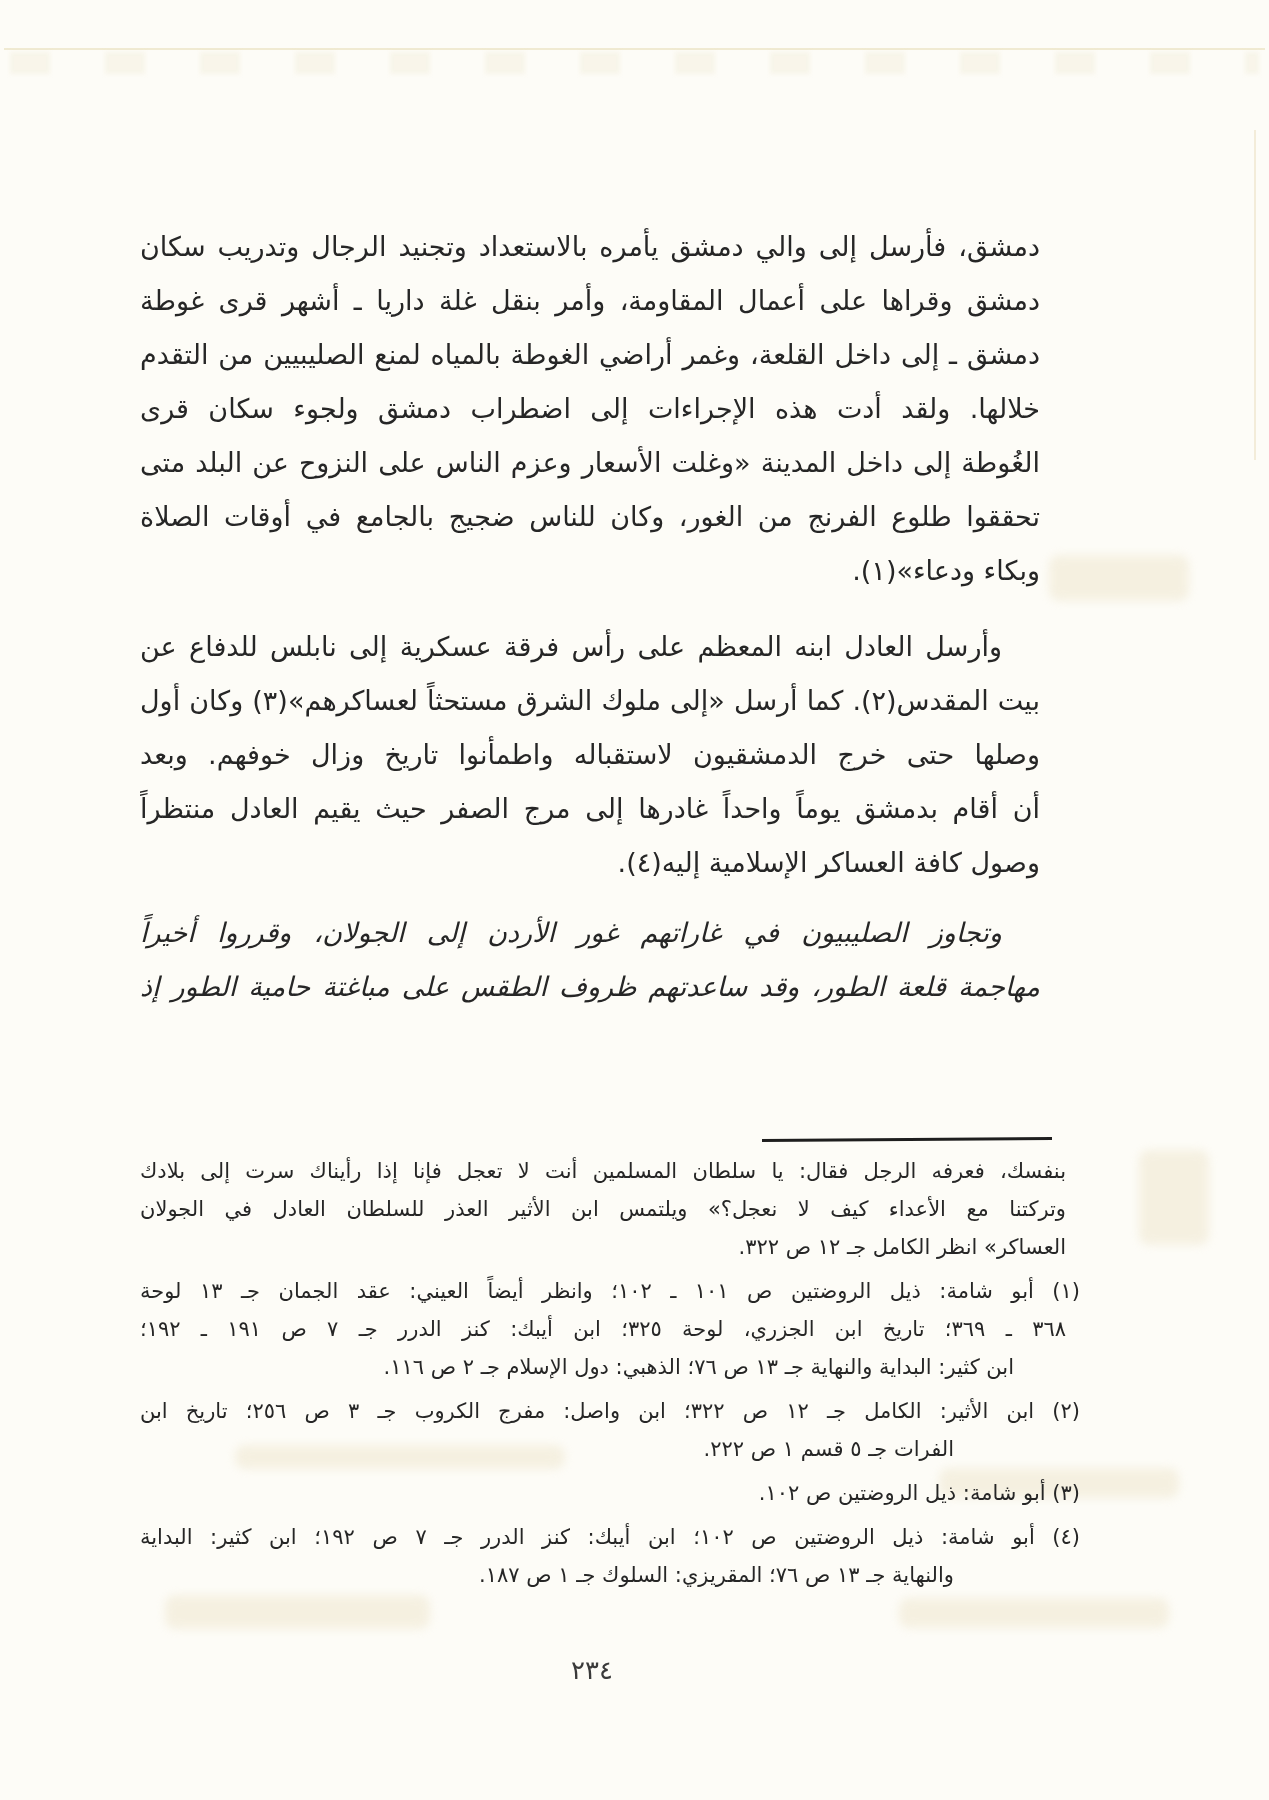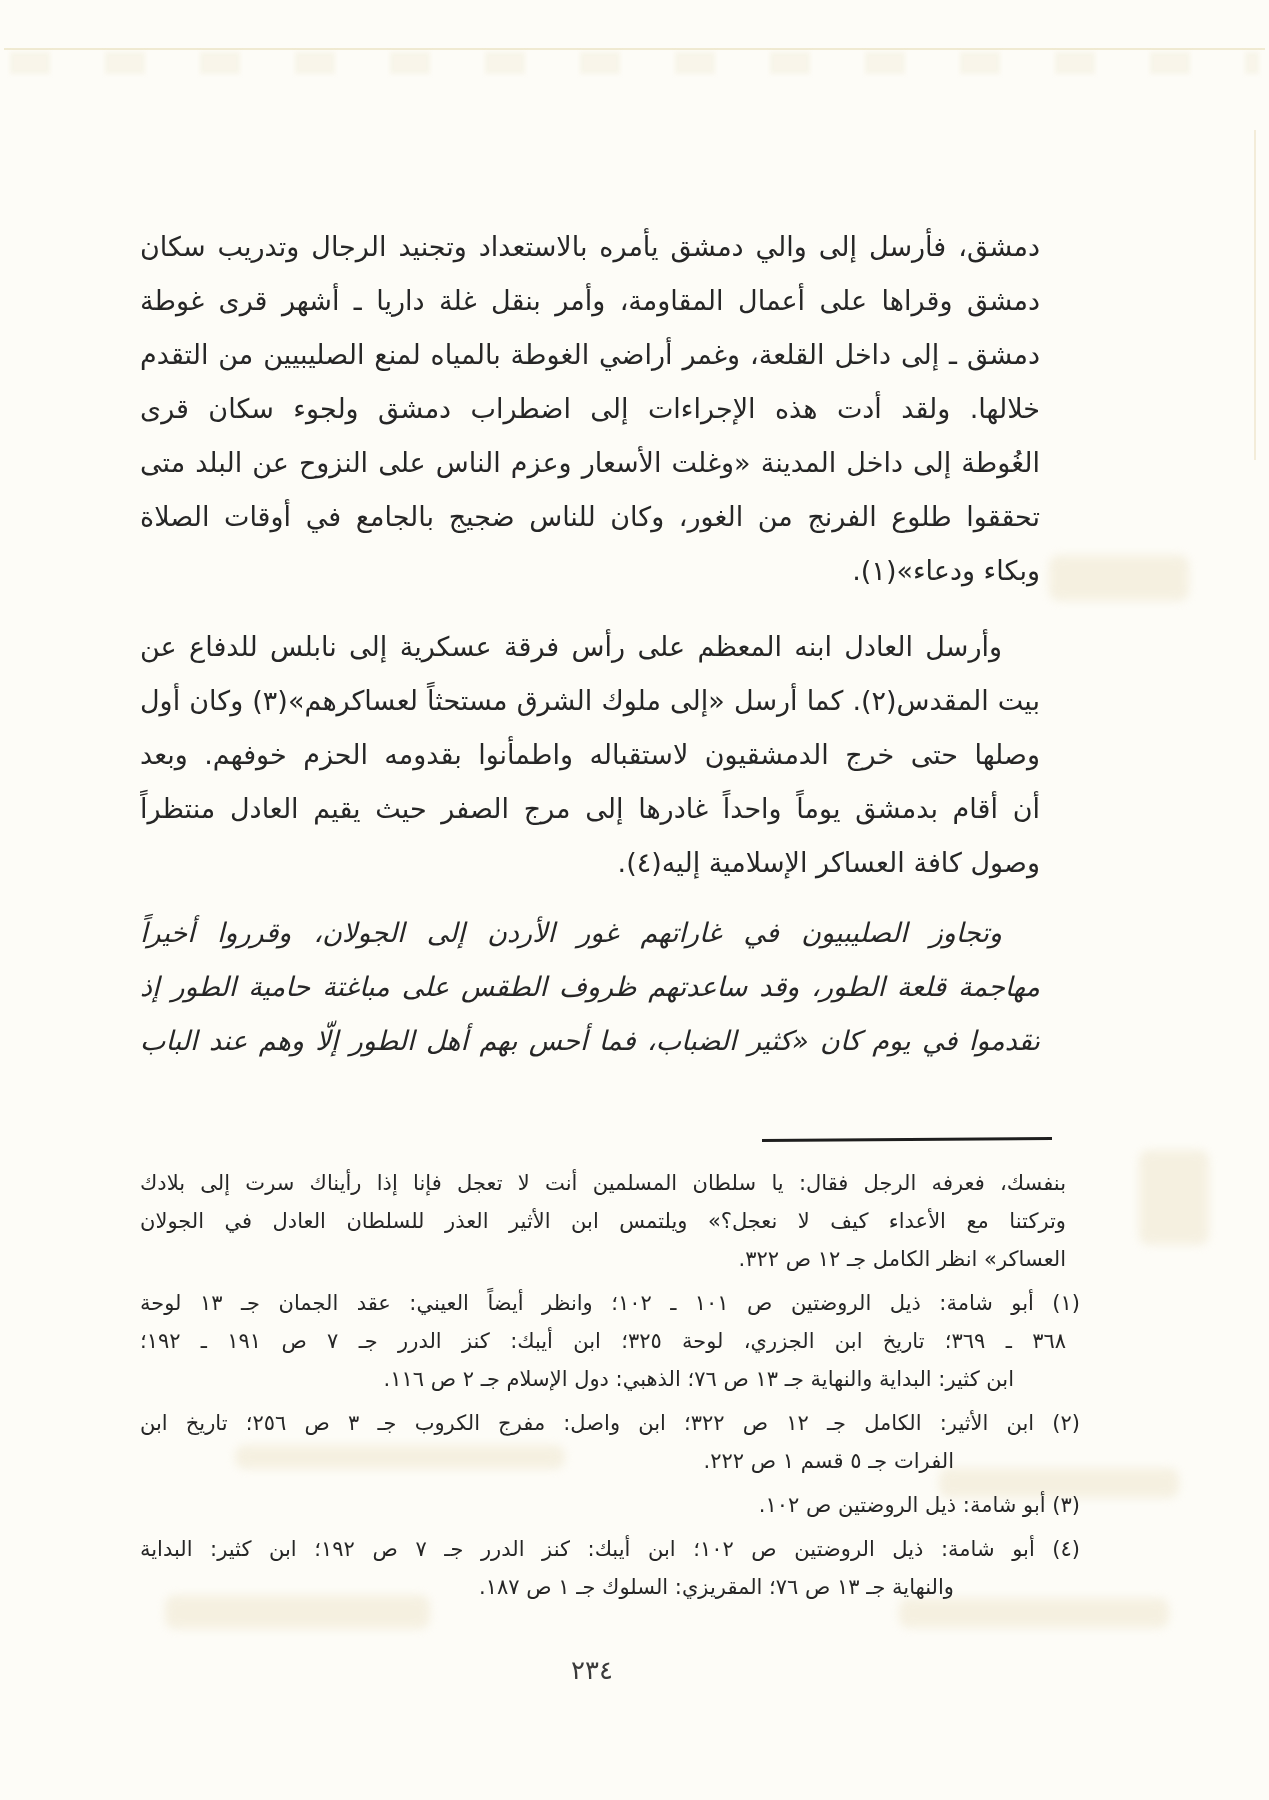--- a/index.html
+++ b/index.html
@@ -80,21 +80,20 @@
     transform: rotate(-0.4deg);
   }
 
   
   .footnotes {
     position: absolute;
     top: 1152px;
     right: 203px;
     left: 140px;
     font-size: 21px;
-    margin-top: 12px;
   }
   .footnotes .line {
     height: 38px;
     line-height: 38px;
     overflow: hidden;
   }
   .fn-item { margin-top: 6px; }
   .fn-item .line:first-child { margin-right: -14px; }
   .wrap-last-sm { text-align: center; text-align-last: right; padding-right: 52px; }
   .wrap-last-lg { text-align: right; text-align-last: right; padding-right: 112px; }
@@ -134,29 +133,28 @@
       <div class="line j">دمشق ـ إلى داخل القلعة، وغمر أراضي الغوطة بالمياه لمنع الصليبيين من التقدم</div>
       <div class="line j">خلالها. ولقد أدت هذه الإجراءات إلى اضطراب دمشق ولجوء سكان قرى</div>
       <div class="line j">الغُوطة إلى داخل المدينة «وغلت الأسعار وعزم الناس على النزوح عن البلد متى</div>
       <div class="line j">تحققوا طلوع الفرنج من الغور، وكان للناس ضجيج بالجامع في أوقات الصلاة</div>
       <div class="line last">وبكاء ودعاء»(١).</div>
     </section>
 
     <section class="para para-2 indent">
       <div class="line j">وأرسل العادل ابنه المعظم على رأس فرقة عسكرية إلى نابلس للدفاع عن</div>
       <div class="line j">بيت المقدس(٢). كما أرسل «إلى ملوك الشرق مستحثاً لعساكرهم»(٣) وكان أول</div>
-      <div class="line j">وصلها حتى خرج الدمشقيون لاستقباله واطمأنوا بقدومه الحزم خوفهم. وبعد</div>
+      <div class="line j">وصلها حتى خرج الدمشقيون لاستقباله واطمأنوا تاريخ وزال خوفهم. وبعد</div>
       <div class="line j">أن أقام بدمشق يوماً واحداً غادرها إلى مرج الصفر حيث يقيم العادل منتظراً</div>
       <div class="line last">وصول كافة العساكر الإسلامية إليه(٤).</div>
     </section>
 
     <section class="para para-3 indent">
       <div class="line j">وتجاوز الصليبيون في غاراتهم غور الأردن إلى الجولان، وقرروا أخيراً</div>
       <div class="line j">مهاجمة قلعة الطور، وقد ساعدتهم ظروف الطقس على مباغتة حامية الطور إذ</div>
-      <div class="line j">تقدموا في يوم كان «كثير الضباب، فما أحس بهم أهل الطور إلّا وهم عند الباب</div>
     </section>
 
   </main>
 
   <div class="footnote-sep"></div>
 
   <footer class="footnotes">
 
     <section class="fn-cont">
       <div class="line j">بنفسك، فعرفه الرجل فقال: يا سلطان المسلمين أنت لا تعجل فإنا إذا رأيناك سرت إلى بلادك</div>

